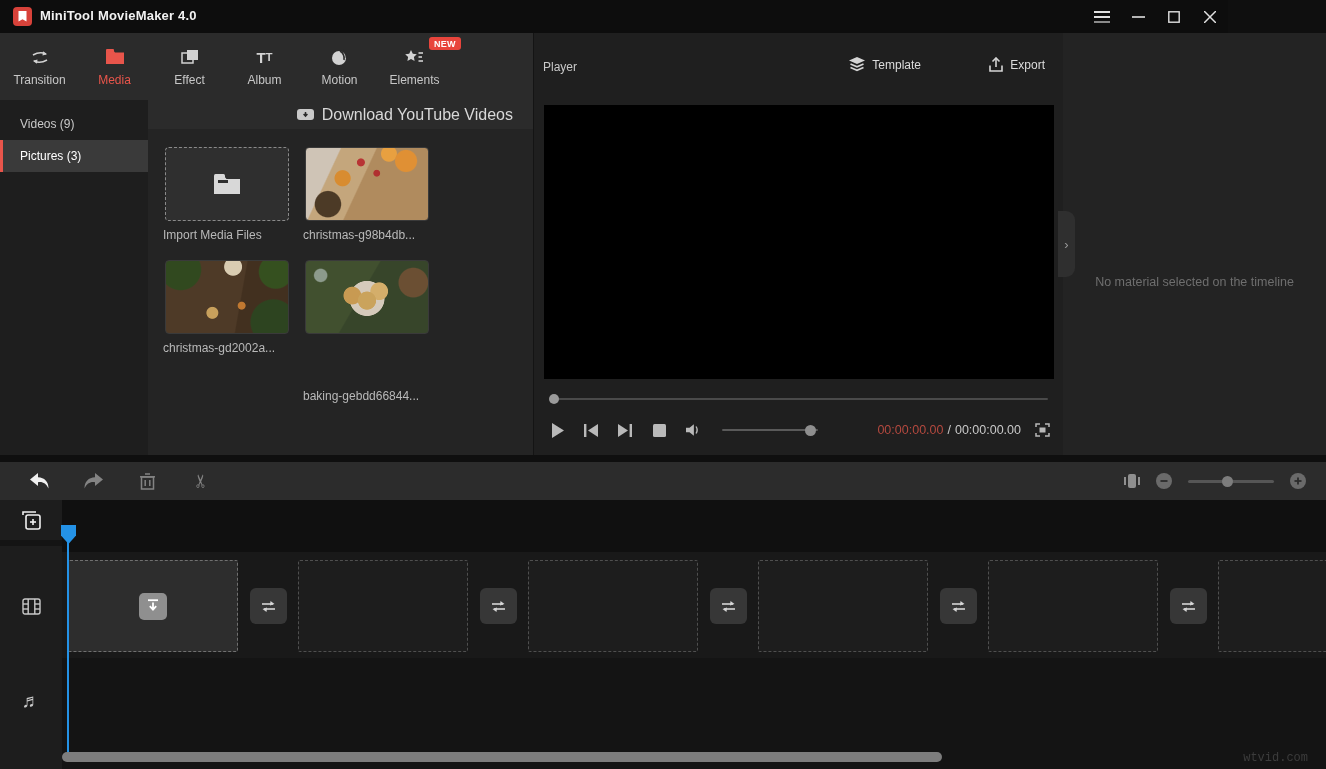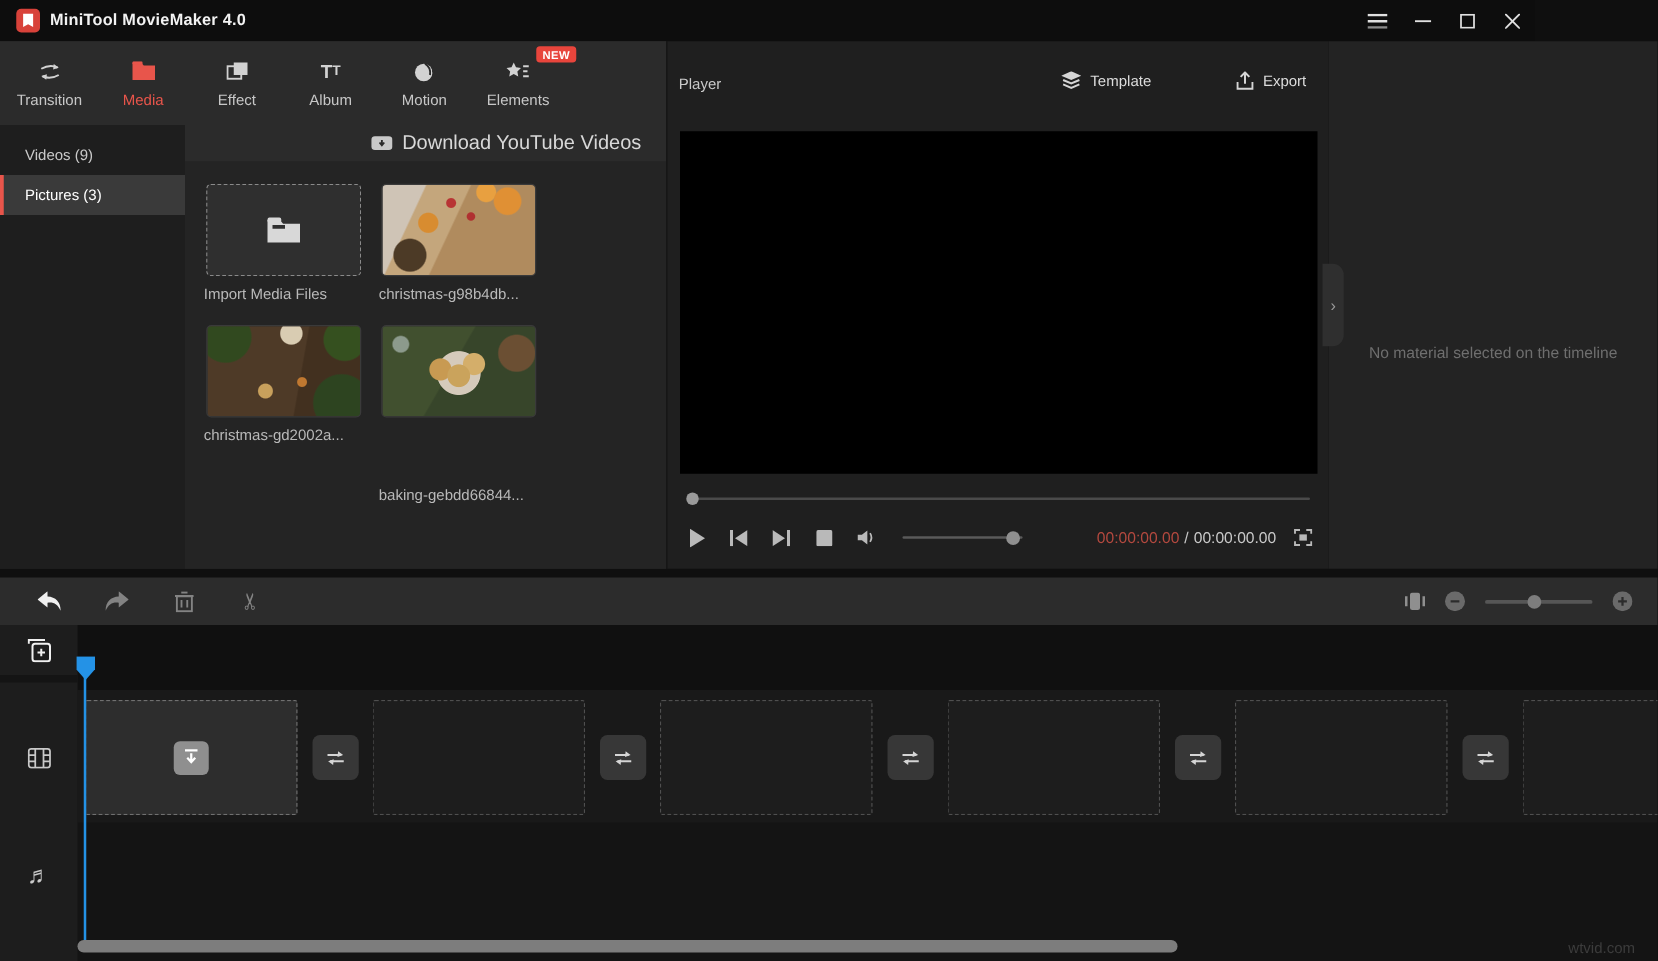--- a/index.html
+++ b/index.html
@@ -93,21 +93,21 @@
   .rail-cell { position:absolute; left:0; width:62px; display:flex; align-items:center; justify-content:center; color:#c9c9c9; cursor:pointer; }
   .ruler { position:absolute; left:62px; top:0; width:1264px; height:52px; background:#101010; }
   .video-band { position:absolute; left:62px; top:52px; width:1264px; height:106px; background:#191919; }
   .clip { position:absolute; top:60px; height:92px; width:170px; border:1px dashed #4f4f4f; background:#1d1d1d; border-radius:2px; cursor:pointer; }
   .clip.first { background:#2d2d2d; border-color:#707070; display:flex; align-items:center; justify-content:center; }
   .dl-box { width:28px; height:27px; background:#8f8f8f; border-radius:5px; display:flex; align-items:center; justify-content:center; }
   .trans-btn { position:absolute; top:88px; width:37px; height:36px; background:#373737; border-radius:6px; display:flex; align-items:center; justify-content:center; color:#d5d5d5; cursor:pointer; }
   .playhead-flag { position:absolute; left:61px; top:25px; width:15px; height:19px; background:#2492e6; clip-path:polygon(0 0,100% 0,100% 55%,50% 100%,0 55%); cursor:grab; }
   .playhead-line { position:absolute; left:67px; top:40px; width:2px; height:216px; background:#2492e6; }
   .h-scroll { position:absolute; left:62px; top:252px; width:880px; height:10px; background:#7d7d7d; border-radius:5px; cursor:pointer; }
-  .watermark { position:absolute; right:18px; top:251px; font-size:12px; color:#3c3c3c; }
+  .watermark { position:absolute; right:18px; top:251px; font-size:12px; color:#3c3c3c;font-family:Liberation Mono, monospace; }
 
   svg { display:block; }
 </style>
 </head>
 <body>
 
 <div class="titlebar">
   <div class="logo">
     <svg width="11" height="13" viewBox="0 0 11 13">
         <path d="M1.5 1h8v10.5l-4-2.2-4 2.2z" fill="#ffffff"></path>

